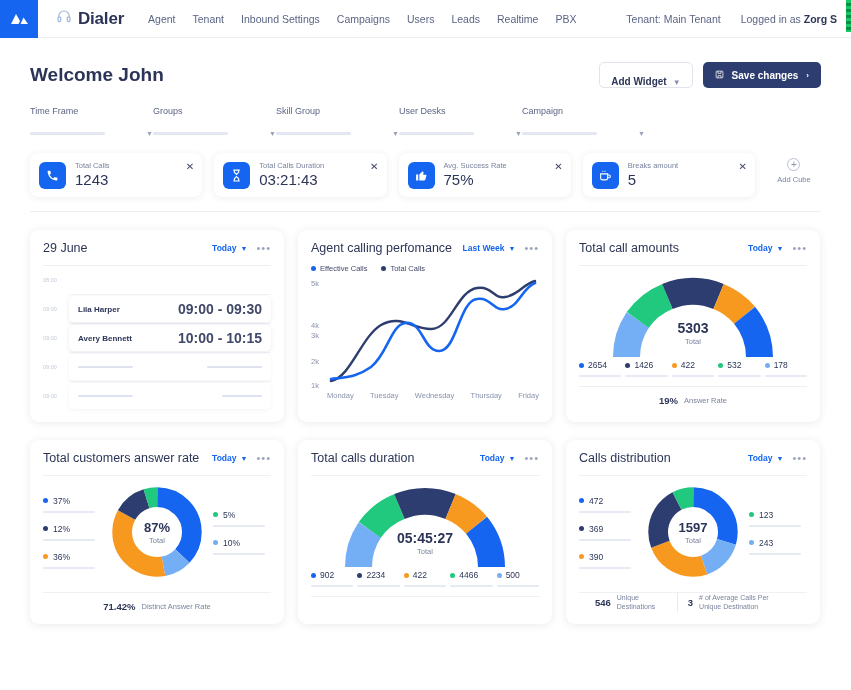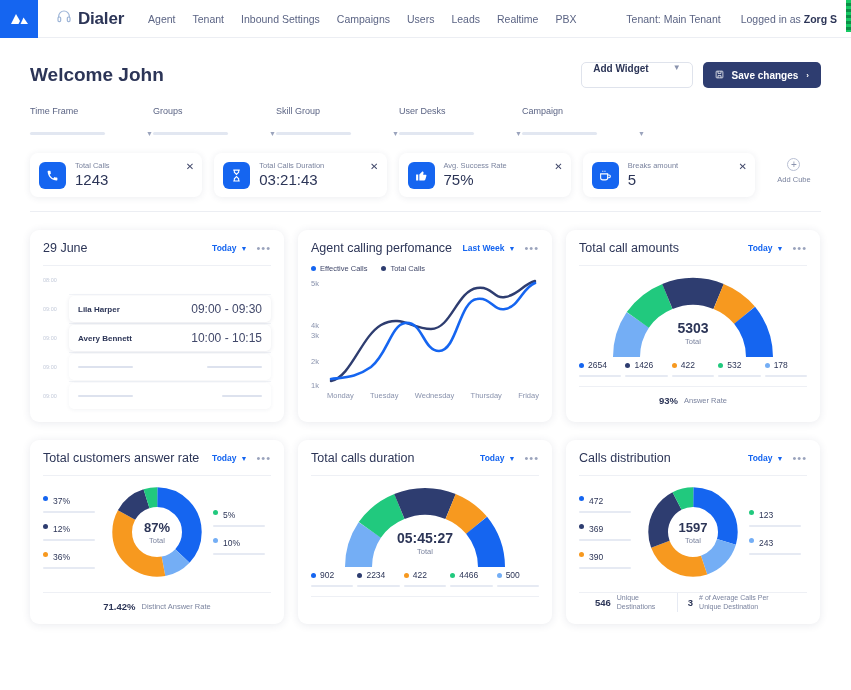--- a/index.html
+++ b/index.html
@@ -44,21 +44,21 @@
 
   .welcome-row {
     display: flex; align-items: center; justify-content: space-between;
     padding-top: 24px;
   }
   .welcome-title { font-size: 19px; font-weight: bold; color: #2c3557; }
   .top-btns { display: flex; align-items: center; gap: 10px; }
   .btn-outline {
     height: 26px; padding: 0 11px; border: 1px solid #dfe3ec; border-radius: 5px;
     background: #fff; color: #2c3557; font-size: 10px; font-weight: bold;
-    display: flex; align-items: flex-start; gap: 24px; cursor: pointer;
+    display: flex; align-items: flex-end; gap: 6px; cursor: pointer;
     font-family: "Liberation Sans", sans-serif;
   }
   .btn-primary {
     height: 26px; padding: 0 12px; border: 0; border-radius: 5px;
     background: #2e3d70; color: #fff; font-size: 10px; font-weight: bold;
     display: flex; align-items: center; gap: 8px; cursor: pointer;
     font-family: "Liberation Sans", sans-serif;
   }
   .caret { font-size: 8px; color: #8a93ad; }
 
@@ -123,21 +123,21 @@
   .sched-row { display: flex; align-items: center; height: 28px; }
   .sched-time { width: 26px; font-size: 5.5px; color: #c3cada; flex: 0 0 26px; }
   .sched-card {
     flex: 1; height: 26px; border-radius: 5px; background: #fff;
     box-shadow: 0 1px 4px rgba(44,53,87,0.10);
     display: flex; align-items: center; justify-content: space-between;
     padding: 0 9px;
   }
   .sched-card.empty { box-shadow: 0 1px 4px rgba(44,53,87,0.055); }
   .sched-name { font-size: 8px; color: #2c3557; font-weight: bold; }
-  .sched-range { font-size: 12px; color: #41486a; }
+  .sched-range { font-size: 14px; color: #41486a; font-weight: bold; }
   .skel { height: 2px; border-radius: 2px; background: #dde2ee; }
   .sched-sep { height: 1px; background: #f2f4f8; margin-left: 26px; }
 
   
   .legend-row { display: flex; align-items: flex-end; gap: 14px; margin-top: 9px; }
   .legend-item { display: flex; align-items: center; gap: 4px; }
   .dot { width: 5px; height: 5px; border-radius: 50%; flex: 0 0 5px; }
   .legend-label { font-size: 7.5px; color: #41486a; }
   .chart-area { position: relative; margin-top: 4px; }
   .y-tick { position: absolute; left: 0; font-size: 7.5px; color: #8a93ad; }
@@ -160,21 +160,21 @@
     margin-top: 8px;
   }
   .foot-num { font-size: 9.5px; color: #2c3557; font-weight: bold; }
   .foot-lbl { font-size: 7.5px; color: #7b849f; }
 
   
   .donut-body { display: flex; align-items: center; margin-top: 10px; }
   .donut-legend { width: 58px; display: flex; flex-direction: column; gap: 11px; }
   .donut-legend.right { align-items: flex-start; }
   .dl-item { width: 100%; }
-  .dl-top { display: flex; align-items: flex-start; gap: 5px; }
+  .dl-top { display: flex; align-items: center; gap: 5px; }
   .dl-val { font-size: 8.5px; color: #2c3557; }
   .dl-bar { height: 2px; background: #e6eaf3; border-radius: 2px; margin-top: 5px; width: 52px; }
   .donut-holder { flex: 1; display: flex; justify-content: center; position: relative; }
   .donut-center { position: absolute; top: 50%; left: 50%; transform: translate(-50%,-50%);
     text-align: center; }
   .donut-pct { font-size: 13px; font-weight: bold; color: #2c3557; }
   .donut-sub { font-size: 7.5px; color: #7b849f; margin-top: 1px; }
   .foot-split { display: flex; align-items: center; justify-content: center; gap: 10px; margin-top: 0; }
   .foot-cell { display: flex; align-items: center; gap: 6px; }
   .foot-vline { width: 1px; height: 19px; background: #e6eaf3; }
@@ -512,21 +512,21 @@
             <div class="seg-top">
                 <span class="dot" style="background:#74aef5"></span>
               <span class="seg-val">178</span>
               </div>
             <div class="seg-bar"></div>
           </div>
         </div>
 
         <div class="w-footrule"></div>
         <div class="w-foot">
-          <span class="foot-num">93%</span>
+          <span class="foot-num">19%</span>
           <span class="foot-lbl">Answer Rate</span>
         </div>
       </div>
     </div>
 
     <div class="widget-row">
 
       <div class="widget w-sm">
         <div class="w-head">
           <div class="w-title">Total customers answer rate</div>

